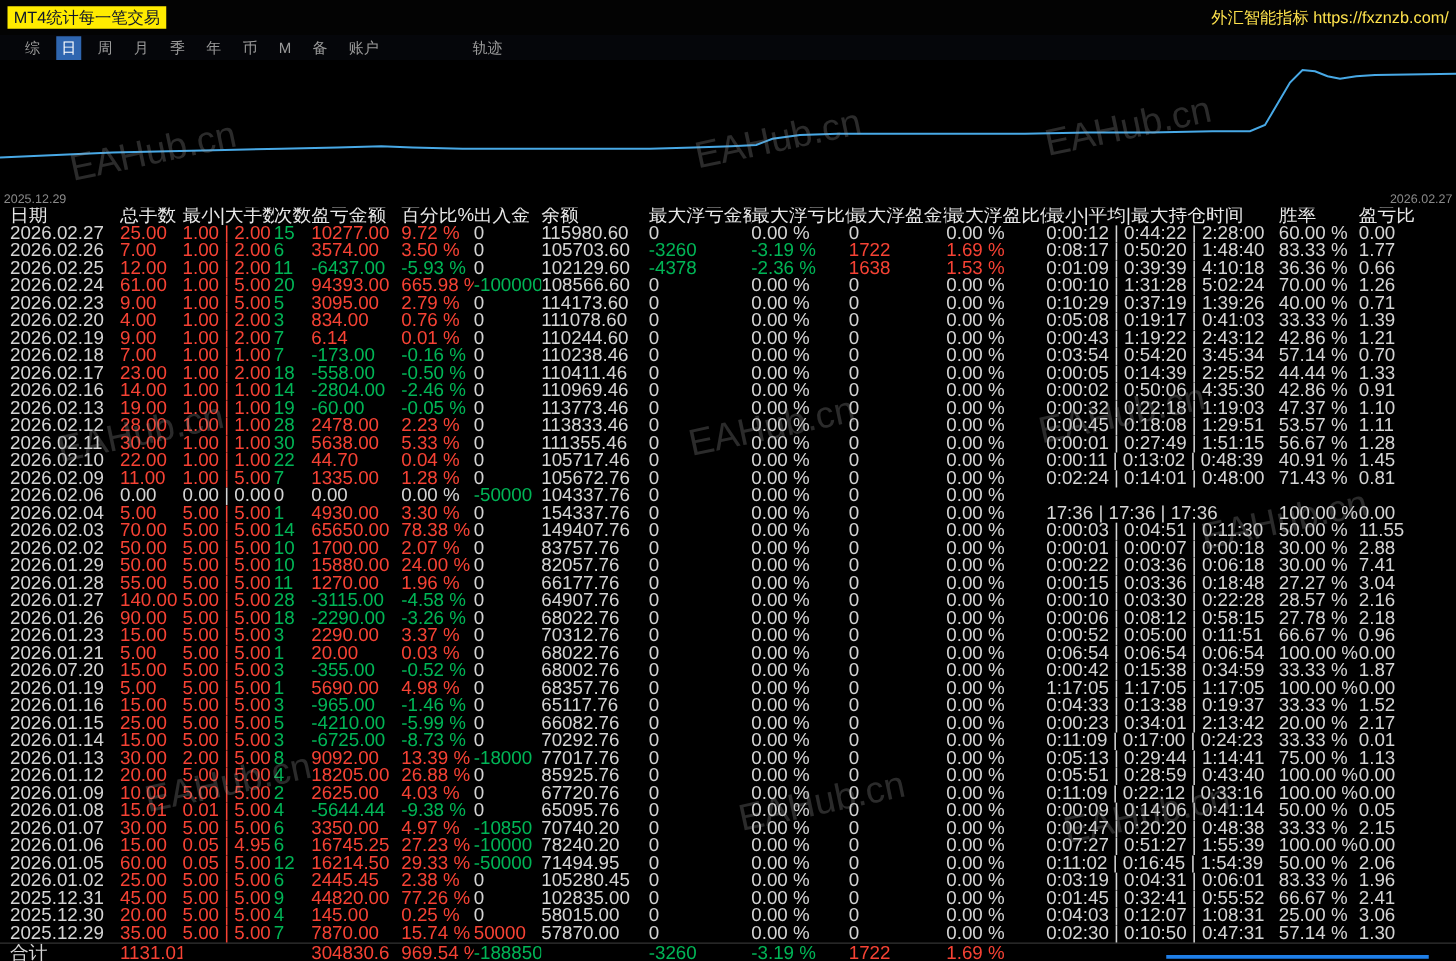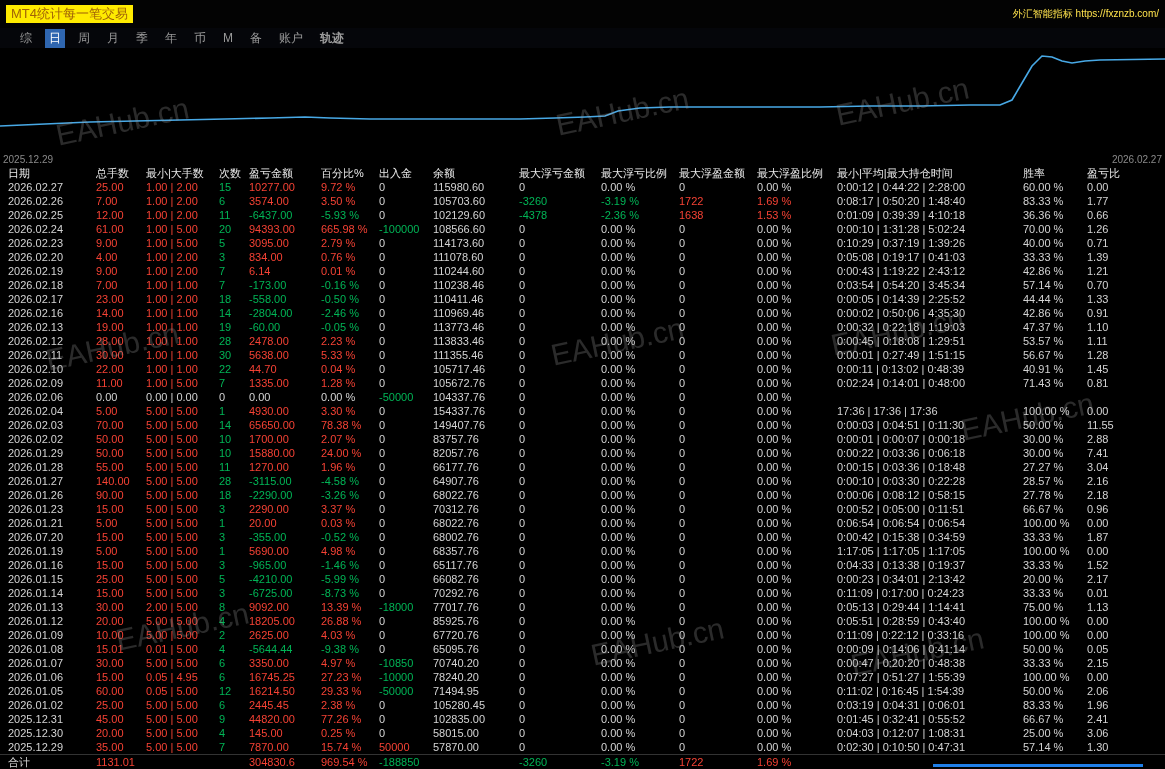--- a/index.html
+++ b/index.html
@@ -1,35 +1,35 @@
 <!DOCTYPE html>
 <html style="--red: #f64234; --green: #00b556; --text: #d4d4d4; --highlight: #ffeb00; --link: #ffe34d; --menusel: #2f66b0; --bbar: #1f7fe8;"><head>
 <meta charset="utf-8">
 <style>
   html,body{margin:0;padding:0;background:#000;}
   .screen{position:relative;width:1165px;height:769px;background:#000;overflow:hidden;
           font-family:"Liberation Sans", sans-serif; -webkit-font-smoothing:antialiased;}
   
   .titlebar{height:28px;display:flex;justify-content:space-between;align-items:center;
             padding:0 6px;background:#030303;}
-  .title-badge{background:var(--highlight,#ffeb00);color:#a16207;font-size:13px;padding:1px 5px;line-height:16px;}
-  .brand-link{color:var(--link,#ffe34d);font-size:10px;text-align:right;}
+  .title-badge{background:var(--highlight,#ffeb00);color:#0f172a;font-size:13px;padding:1px 5px;line-height:16px;}
+  .brand-link{color:var(--link,#ffe34d);font-size:13px;text-align:right;}
   
   .menubar{height:20px;background:#05060a;display:flex;align-items:center;
            padding-left:16px;color:#9a9a9a;font-size:12px;}
   .mi{padding:1px 4px;margin-right:9px;cursor:default;}
   .mi.sel{background:var(--menusel,#2f66b0);color:#fff;}
-  .mi.gap{font-weight:bold;}
+  .mi.gap{margin-left:58px;}
   
   .chart{height:105px;position:relative;}
   .chart svg{display:block;width:100%;height:100%;}
   .axis-row{height:13px;display:flex;justify-content:space-between;align-items:center;
             color:#8a8a8a;font-size:10px;padding:0 3px;}
   
-  .tbl{font-size:11px;}
+  .tbl{font-size:15px;}
   .row{display:grid;grid-template-columns:88px 50px 73px 30px 72px 58px 54px 86px 82px 78px 78px 80px 186px 64px 1fr;
        height:14px;line-height:14px;padding-left:8px;white-space:nowrap;}
   .row span{overflow:hidden;}
   .row.total{height:15px;line-height:15px;border-top:1px solid #333;}
   .h{color:#e9e9e9;}
   .w{color:var(--text,#d4d4d4);}
   .r{color:var(--red,#f64234);}
   .g{color:var(--green,#00b556);}
   
   .wm-layer{position:absolute;inset:0;pointer-events:none;z-index:5;}

